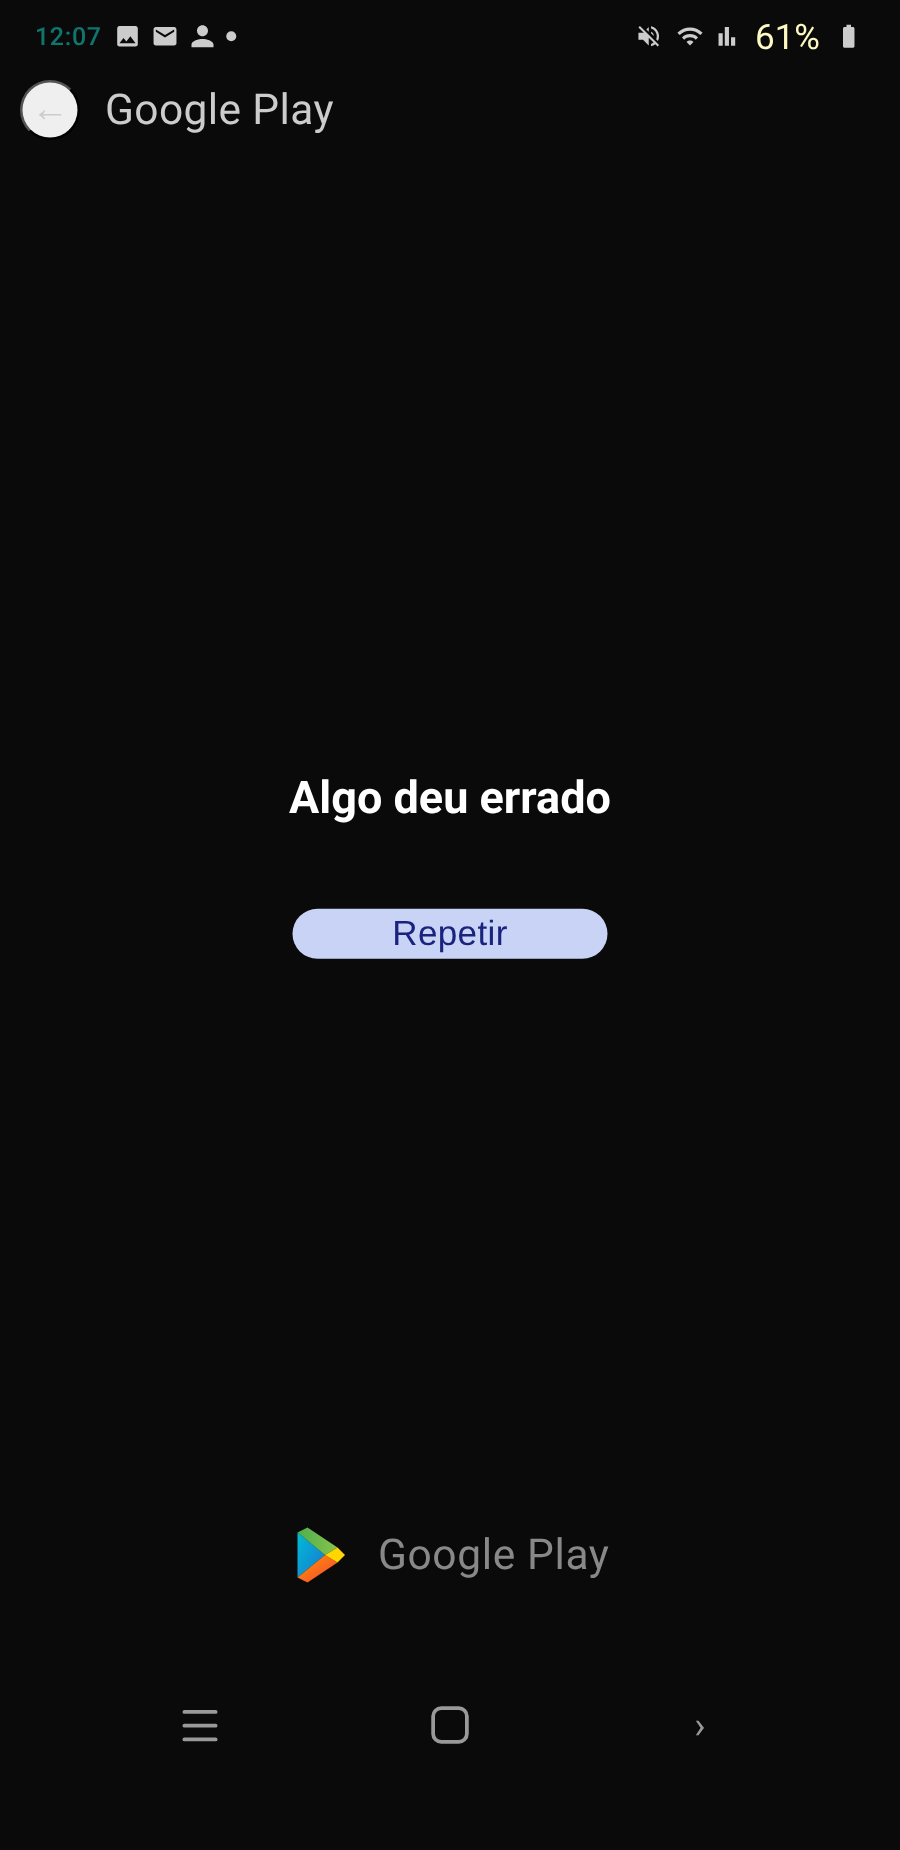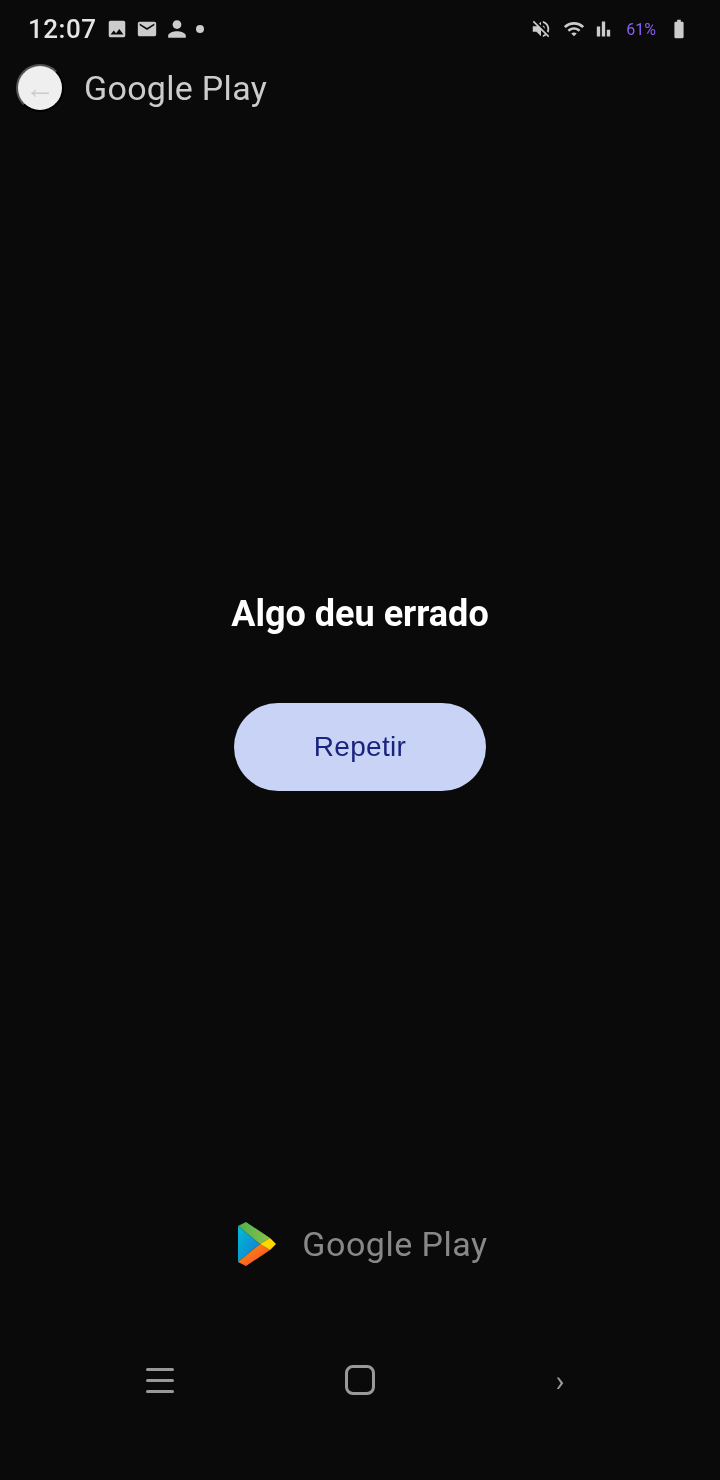--- a/index.html
+++ b/index.html
@@ -24,41 +24,41 @@
       height: 52px;
     }
 
     .status-left {
       display: flex;
       align-items: center;
       gap: 10px;
     }
 
     .status-time {
-      font-size: 26px;
+      font-size: 20px;
       font-weight: 500;
-      color: #e5e5e5;
+      color: #0f766e;
       letter-spacing: 0.5px;
     }
 
     .status-icons-left {
       display: flex;
       align-items: center;
       gap: 8px;
     }
 
     .status-right {
       display: flex;
       align-items: center;
       gap: 10px;
     }
 
     .battery-text {
-      font-size: 16px;
-      color: #8b5cf6;
+      font-size: 28px;
+      color: #fef9c3;
     }
 
     
     .top-bar {
       display: flex;
       align-items: center;
       padding: 10px 24px 10px 16px;
       height: 72px;
       gap: 20px;
     }
@@ -119,21 +119,21 @@
       font-weight: 400;
       color: #aaaaaa;
       text-align: center;
     }
 
     .retry-button {
       margin-top: 28px;
       background: #c8d3f5;
       border: none;
       border-radius: 50px;
-      padding: 28px 80px;
+      padding: 4px 80px;
       cursor: pointer;
       display: flex;
       align-items: center;
       justify-content: center;
     }
 
     .retry-button-label {
       font-size: 28px;
       font-weight: 500;
       color: #1a237e;

